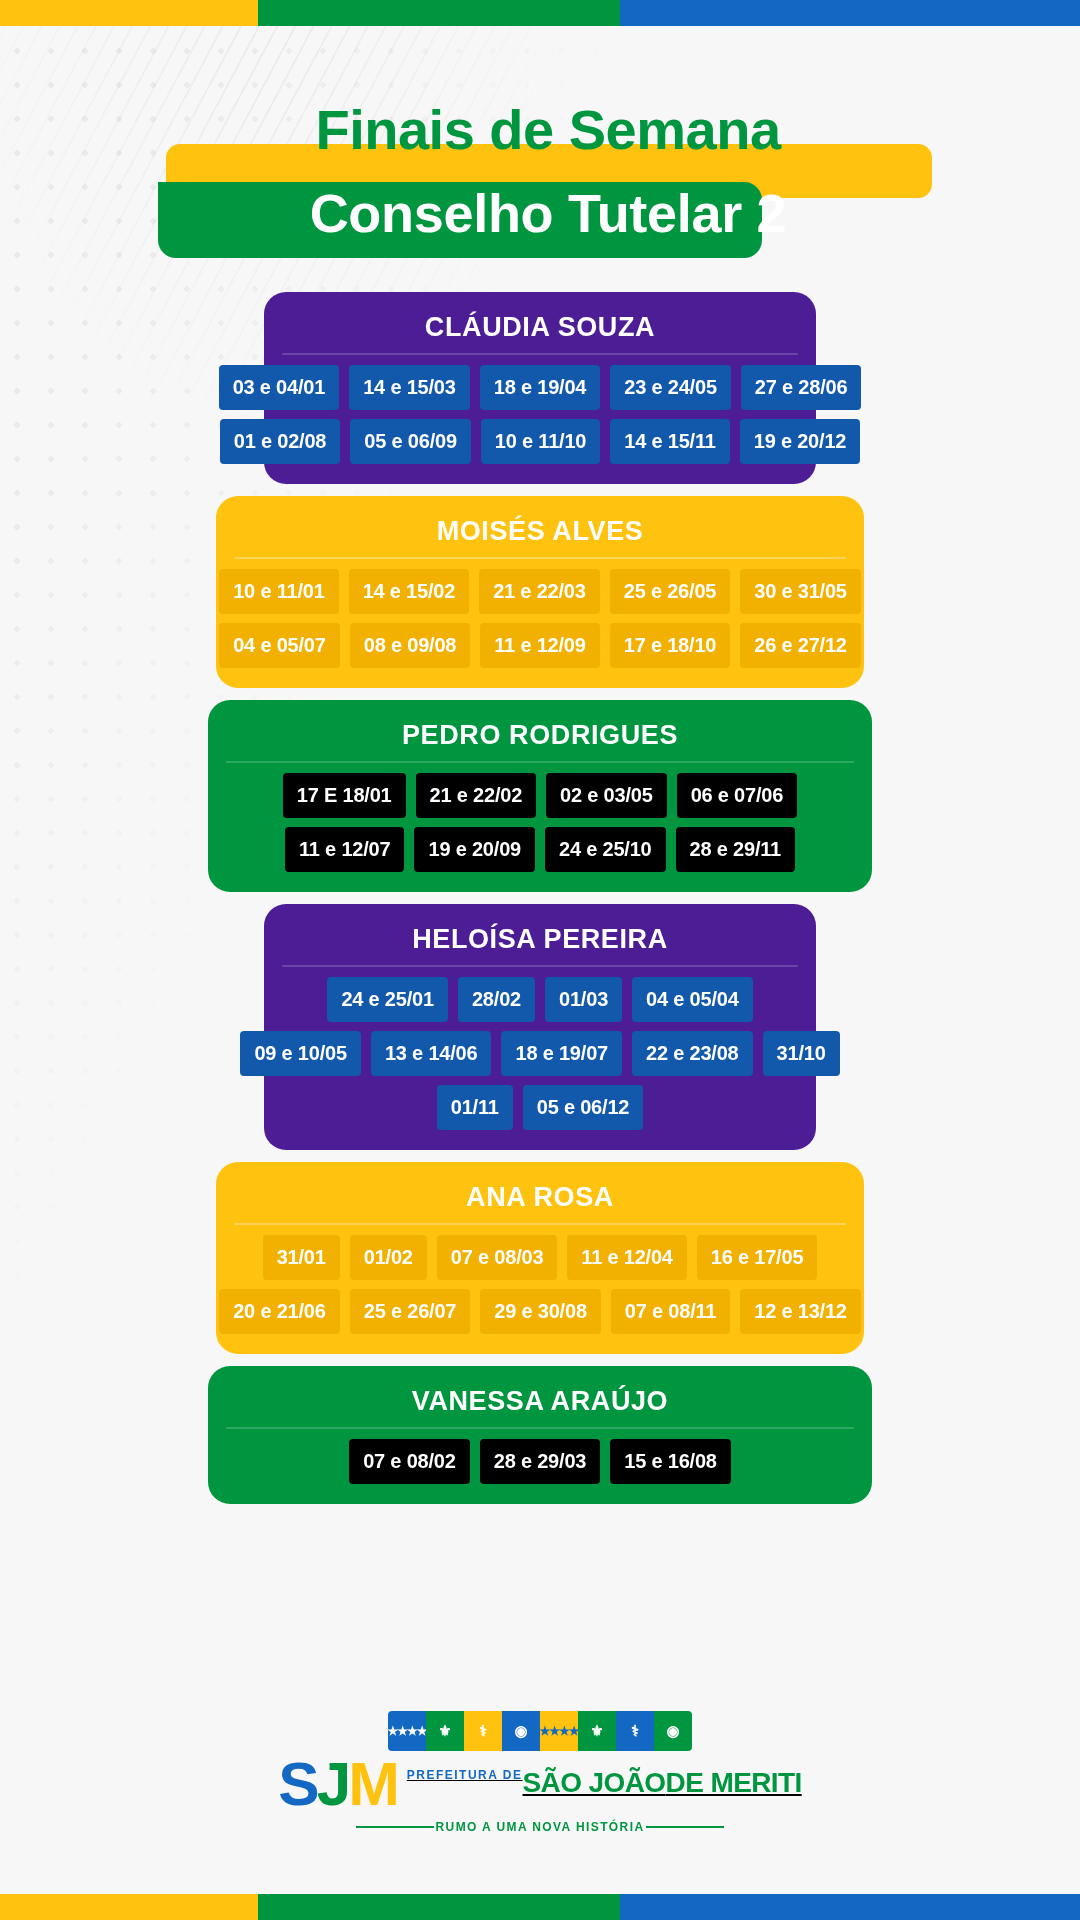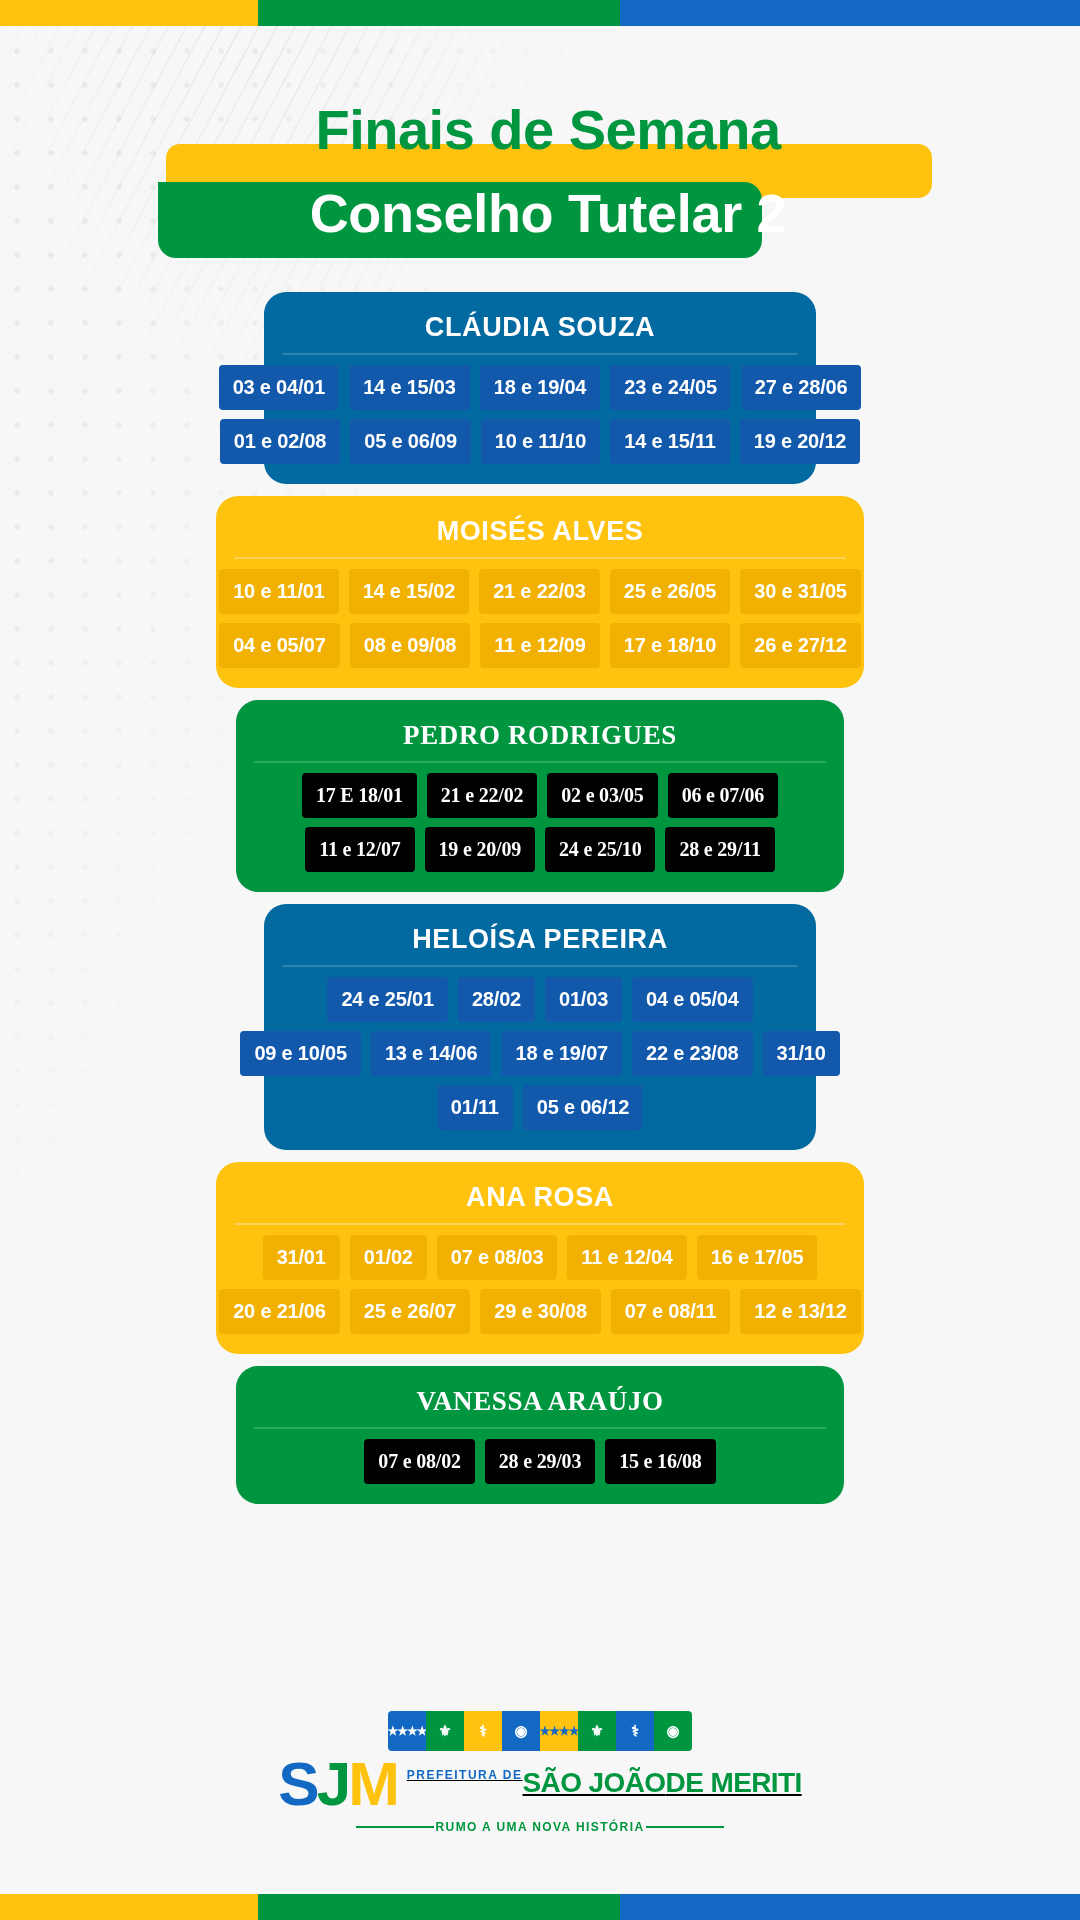--- a/index.html
+++ b/index.html
@@ -68,23 +68,23 @@
   }
 
   
   .cards{position:absolute;left:0;top:292px;width:1080px;}
   .card{
     margin:0 auto 12px auto;
     border-radius:22px;
     padding:14px 18px 18px 18px;
     box-sizing:border-box;
   }
-  .card.blue{background:#0369a1;width:552px;}
+  .card.blue{background:#4c1d95;width:552px;}
   .card.yellow{background:#FFC20E;width:648px;}
-  .card.green{background:#009640;width:608px;font-family:Liberation Serif, serif;}
+  .card.green{background:#009640;width:664px;}
 
   .card-name{
     text-align:center;
     color:#ffffff;
     font-size:27px;font-weight:800;letter-spacing:0.6px;
     padding:6px 0 10px 0;
   }
   .card-rule{height:2px;border-radius:2px;margin:0 0 10px 0;}
   .card.blue  .card-rule{background:rgba(255,255,255,0.18);}
   .card.yellow .card-rule{background:rgba(255,255,255,0.30);}

